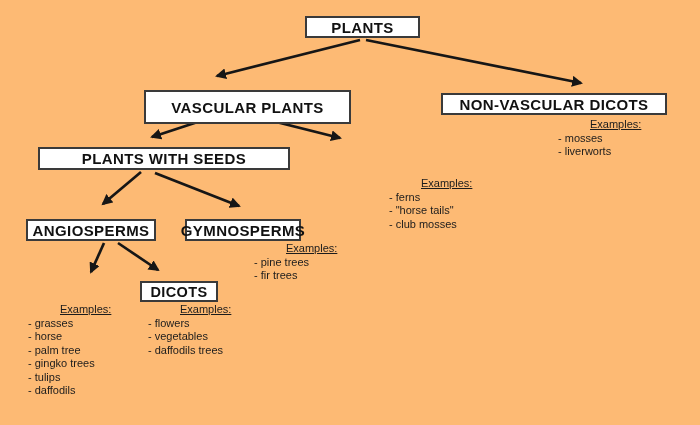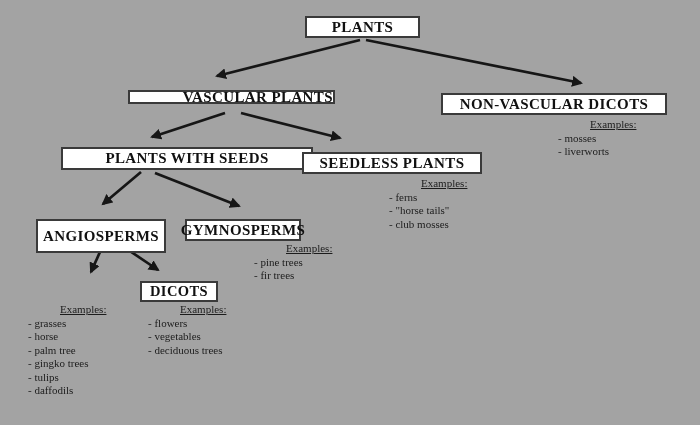--- a/index.html
+++ b/index.html
@@ -4,22 +4,22 @@
 <style>
   html, body {
     margin: 0;
     padding: 0;
     background: #ffffff;
   }
   #canvas {
     position: relative;
     width: 700px;
     height: 425px;
-    background: #a3a3a3;
-    font-family: Liberation Serif, serif;
+    background: #fdba74;
+    font-family: Liberation Sans, sans-serif;
     overflow: hidden;
   }
   .node-box {
     position: absolute;
     box-sizing: border-box;
     border: 2px solid #3a3a3a;
     background: #ffffff;
     display: flex;
     align-items: center;
     justify-content: center;
@@ -51,25 +51,25 @@
     z-index: 1;
     pointer-events: none;
   }
   #arrow-layer line {
     stroke: #161616;
     stroke-width: 2.7;
   }
 
   
   .pos-plants       { left: 305px; top: 16px;  width: 115px; height: 22px; }
-  .pos-vascular     { left: 128px; top: 90px;  width: 207px; height: 14px; justify-content: flex-end; }
+  .pos-vascular     { left: 144px; top: 90px;  width: 207px; height: 34px; }
   .pos-nonvascular  { left: 441px; top: 93px;  width: 226px; height: 22px; }
-  .pos-seeds        { left: 38px;  top: 147px; width: 252px; height: 23px; margin-left: 23px; }
+  .pos-seeds        { left: 38px;  top: 147px; width: 252px; height: 23px; }
   .pos-seedless     { left: 302px; top: 152px; width: 180px; height: 22px; }
-  .pos-angiosperms  { left: 36px;  top: 219px; width: 130px; height: 34px; }
+  .pos-angiosperms  { left: 26px;  top: 219px; width: 130px; height: 22px; }
   .pos-gymnosperms  { left: 185px; top: 219px; width: 116px; height: 22px; }
   .pos-monocots     { left: 13px;  top: 281px; width: 109px; height: 21px; font-size: 14.5px; }
   .pos-dicots       { left: 140px; top: 281px; width: 78px;  height: 21px; font-size: 14.5px; }
 
   
   .pos-ex-nonvascular { left: 558px; top: 118px; }
   .pos-ex-seedless    { left: 389px; top: 177px; }
   .pos-ex-gymnosperms { left: 254px; top: 242px; }
   .pos-ex-monocots    { left: 28px;  top: 303px; }
   .pos-ex-dicots      { left: 148px; top: 303px; }
@@ -104,23 +104,20 @@
   </div>
 
   <div class="node-box pos-nonvascular">
     <span>NON-VASCULAR DICOTS</span>
   </div>
 
   <div class="node-box pos-seeds">
     <span>PLANTS WITH SEEDS</span>
   </div>
 
-  <div class="node-box pos-seedless">
-    <span>SEEDLESS PLANTS</span>
-  </div>
 
   <div class="node-box pos-angiosperms">
     <span>ANGIOSPERMS</span>
   </div>
 
   <div class="node-box pos-gymnosperms">
     <span>GYMNOSPERMS</span>
   </div>
 
 
@@ -154,16 +151,16 @@
     <div>- palm tree</div>
     <div>- gingko trees</div>
     <div>- tulips</div>
     <div>- daffodils</div>
   </div>
 
   <div class="example-block pos-ex-dicots">
     <div class="example-title">Examples:</div>
     <div>- flowers</div>
     <div>- vegetables</div>
-    <div>- deciduous trees</div>
+    <div>- daffodils trees</div>
   </div>
 
 </div>
 
 </body></html>

